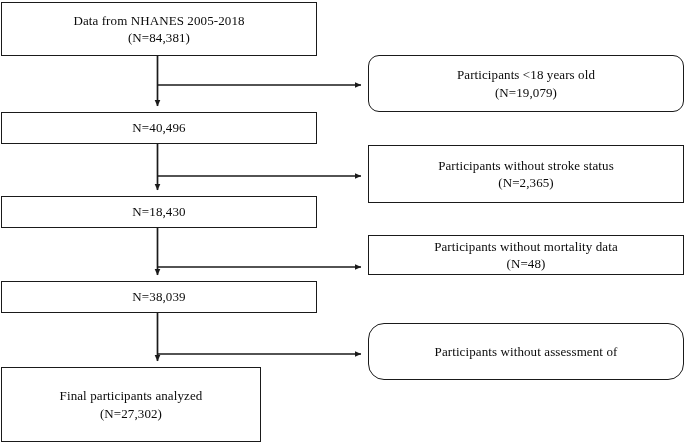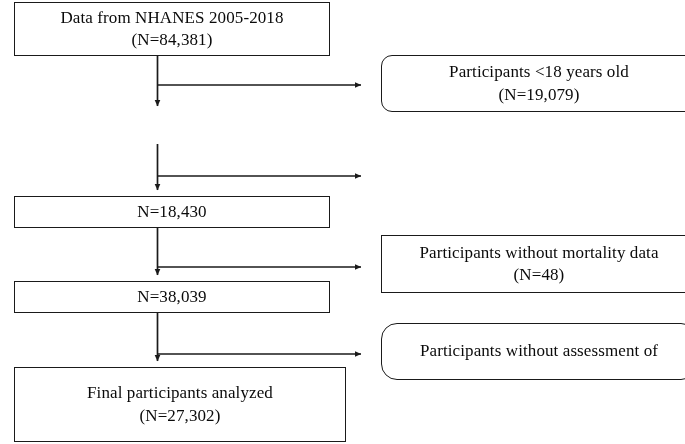--- a/index.html
+++ b/index.html
@@ -21,40 +21,39 @@
   .node-box {
     position: absolute;
     box-sizing: border-box;
     border: 1.6px solid #1a1a1a;
     background: #ffffff;
     display: flex;
     flex-direction: column;
     align-items: center;
     justify-content: center;
     text-align: center;
-    font-size: 17px;
+    font-size: 13px;
     line-height: 1.32;
     letter-spacing: 0.1px;
     color: #0a0a0a;
-    margin-left: 13px;
   }
   .node-box .line {
     display: block;
     white-space: pre;
   }
   
   #box-source   { left: 1px;  top: 2px;   width: 316px; height: 54px; }
   #box-stage-1  { left: 1px;  top: 112px; width: 316px; height: 32px; }
   #box-stage-2  { left: 1px;  top: 196px; width: 316px; height: 32px; }
   #box-stage-3  { left: 1px;  top: 281px; width: 316px; height: 32px; }
-  #box-final    { left: 1px;  top: 367px; width: 332px; height: 75px; }
+  #box-final    { left: 1px;  top: 367px; width: 260px; height: 75px; }
   
   #box-excl-1 { left: 368px; top: 55px;  width: 316px; height: 57px; border-radius: 11px; }
   #box-excl-2 { left: 368px; top: 145px; width: 316px; height: 58px; }
-  #box-excl-3 { left: 368px; top: 235px; width: 316px; height: 58px; }
+  #box-excl-3 { left: 368px; top: 235px; width: 316px; height: 40px; }
   #box-excl-4 { left: 368px; top: 323px; width: 316px; height: 57px; border-radius: 16px; }
 
   #connector-layer {
     position: absolute;
     left: 0;
     top: 0;
     width: 685px;
     height: 444px;
     pointer-events: none;
   }
@@ -90,39 +89,46 @@
       <line x1="157.5" y1="313" x2="157.5" y2="361" stroke="#1a1a1a" stroke-width="1.7" marker-end="url(#arrowhead)"></line>
       <line x1="157.5" y1="354" x2="361" y2="354" stroke="#1a1a1a" stroke-width="1.7" marker-end="url(#arrowhead)"></line>
     </g>
   </svg>
 
   <div class="node-box" id="box-source">
     <span class="line">Data from NHANES 2005-2018</span>
     <span class="line">(N=84,381)</span>
   </div>
 
+  <div class="node-box" id="box-stage-1">
+    <span class="line">N=40,496</span>
+  </div>
 
   <div class="node-box" id="box-stage-2">
     <span class="line">N=18,430</span>
   </div>
 
   <div class="node-box" id="box-stage-3">
     <span class="line">N=38,039</span>
   </div>
 
   <div class="node-box" id="box-final">
     <span class="line">Final participants analyzed</span>
     <span class="line">(N=27,302)</span>
   </div>
 
   <div class="node-box" id="box-excl-1">
     <span class="line">Participants &lt;18 years old</span>
     <span class="line">(N=19,079)</span>
   </div>
 
+  <div class="node-box" id="box-excl-2">
+    <span class="line">Participants without stroke status</span>
+    <span class="line">(N=2,365)</span>
+  </div>
 
   <div class="node-box" id="box-excl-3">
     <span class="line">Participants without mortality data</span>
     <span class="line">(N=48)</span>
   </div>
 
   <div class="node-box" id="box-excl-4">
     <span class="line">Participants without assessment of</span>
   </div>
 

